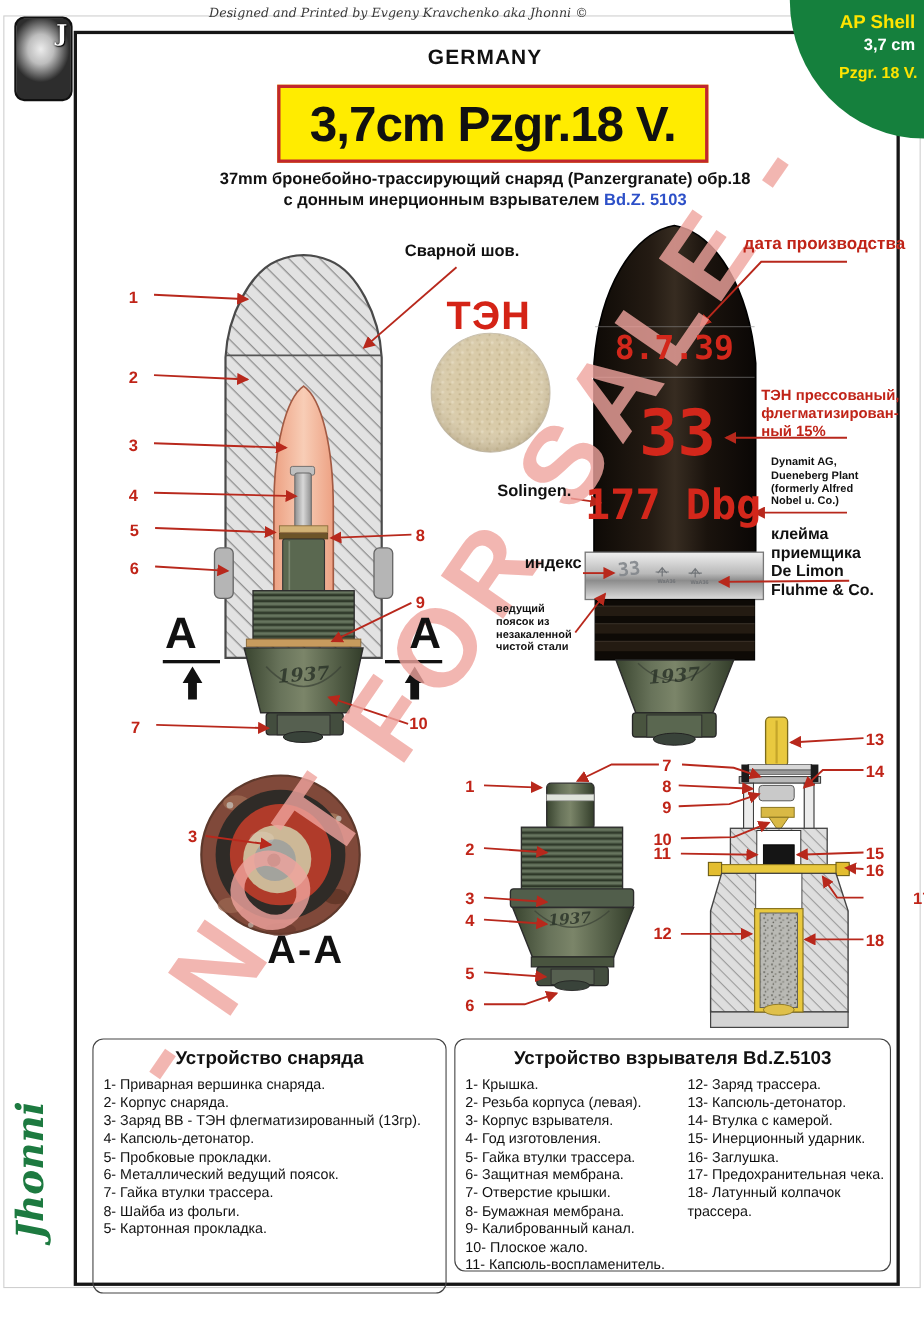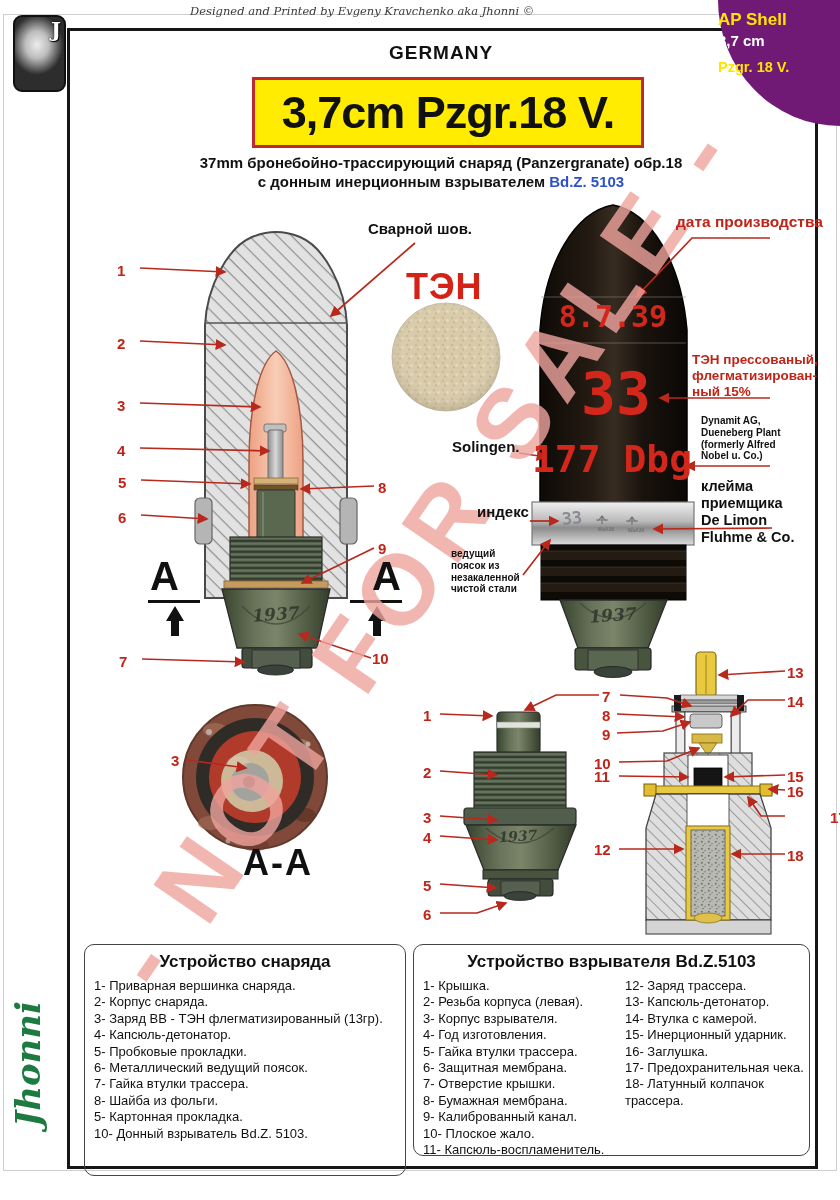--- a/index.html
+++ b/index.html
@@ -11,22 +11,22 @@
         border:3px solid #161616;z-index:1;background:#fff;}
   .credit{position:absolute;left:190px;top:4px;width:500px;text-align:left;
         font-family:"DejaVu Serif",serif;font-style:italic;font-size:11.5px;color:#3a3a3a;z-index:10;}
   .photo-badge{position:absolute;left:13px;top:15px;width:49px;height:73px;border:2.5px solid #101010;
         border-radius:9px;z-index:10;overflow:hidden;
         background:
           radial-gradient(ellipse 26px 30px at 45% 38%, #ececec 0%, #bdbdbd 45%, #6f6f6f 75%, #2d2d2d 100%),
           linear-gradient(135deg,#9a9a9a,#2f2f2f);}
   .photo-j{position:absolute;top:0px;right:3px;font-family:"DejaVu Serif",serif;font-weight:bold;
         font-size:21px;color:#fff;text-shadow:0 0 2px #000,1px 1px 1px #000;}
-  .corner-badge{position:absolute;top:0;right:0;width:122px;height:126px;background:#701a75;
-        border-bottom-left-radius:100%;z-index:10;box-sizing:border-box;padding:10px 8px 0 0;}
+  .corner-badge{position:absolute;top:0;right:0;width:122px;height:126px;background:#15803d;
+        border-bottom-left-radius:100%;z-index:10;text-align:right;box-sizing:border-box;padding:10px 8px 0 0;}
   .cb1{color:#ffe400;font-weight:bold;font-size:17px;}
   .cb2{color:#ffffff;font-weight:bold;font-size:15px;margin-top:2px;}
   .cb3{color:#ffe400;font-weight:bold;font-size:14.5px;margin-top:10px;margin-right:-2px;}
   .country{position:absolute;left:67px;top:42px;width:748px;text-align:center;
         font-size:19px;font-weight:bold;color:#111;letter-spacing:1px;z-index:7;}
   .title-box{position:absolute;left:252px;top:77px;width:386px;height:65px;background:#ffec00;
         border:3px solid #c1272d;z-index:7;display:flex;align-items:center;justify-content:center;}
   .title-box span{font-size:45px;font-weight:bold;color:#111;letter-spacing:-1px;white-space:nowrap;}
   .subtitle{position:absolute;left:107px;top:153px;width:668px;text-align:center;z-index:7;
         font-size:15px;font-weight:bold;color:#111;line-height:19px;}
@@ -402,21 +402,20 @@
     <ul id="list-left">
         <li>1- Приварная вершинка снаряда.</li>
         <li>2- Корпус снаряда.</li>
         <li>3- Заряд ВВ - ТЭН флегматизированный (13гр).</li>
         <li>4- Капсюль-детонатор.</li>
         <li>5- Пробковые прокладки.</li>
         <li>6- Металлический ведущий поясок.</li>
         <li>7- Гайка втулки трассера.</li>
         <li>8- Шайба из фольги.</li>
         <li>5- Картонная прокладка.</li>
-        <li>10- Донный взрыватель Bd.Z. 5103.</li>
       </ul>
   </div>
 
   <div class="panel panel-right">
     <div class="panel-title">Устройство взрывателя Bd.Z.5103</div>
     <div class="cols">
       <ul id="list-r1">
           <li>1- Крышка.</li>
           <li>2- Резьба корпуса (левая).</li>
           <li>3- Корпус взрывателя.</li>

